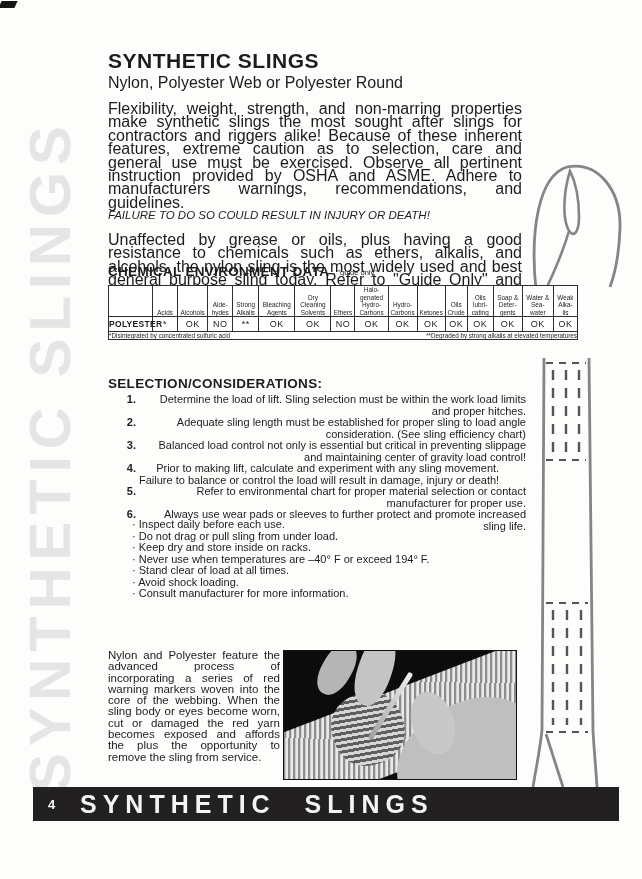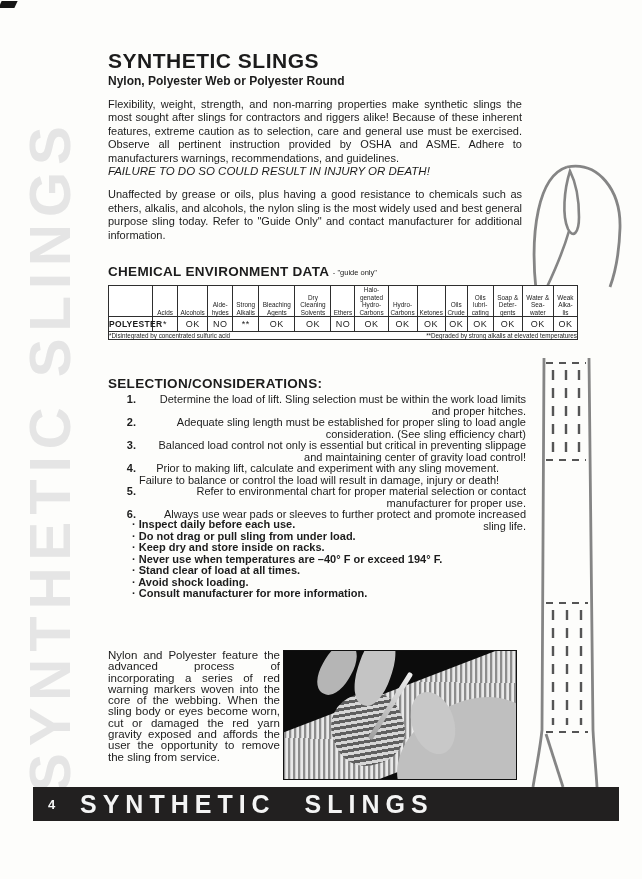--- a/index.html
+++ b/index.html
@@ -15,23 +15,23 @@
   .watermark{
     position:absolute; left:16px; top:792px; width:760px;
     transform-origin:0 0; transform:rotate(-90deg);
     font-size:58px; font-weight:bold; letter-spacing:7px;
     color:#e5e5e5; white-space:nowrap; z-index:0;
   }
 
   .main{position:absolute; left:108px; top:50px; width:414px; z-index:2;}
 
   .title{font-size:21px; font-weight:bold; letter-spacing:.5px; line-height:1.05; margin:0;}
-  .subtitle{font-size:12px; font-weight:bold; margin:2px 0 0 0;}
-
-  .para{font-size:11px; line-height:13.4px; text-align:justify; margin:10px 0 0 0;}
+  .subtitle{font-size:16px; font-weight:normal; margin:2px 0 0 0;}
+
+  .para{font-size:16px; line-height:13.4px; text-align:justify; margin:10px 0 0 0;}
   .warn-line{font-size:11.5px; line-height:13.4px; font-style:italic; margin:0;}
 
   .section-head{font-size:13.5px; font-weight:bold; letter-spacing:.3px; margin:0;}
   .chem-head{position:absolute; left:108px; top:264px; width:470px;}
   .chem-note{font-size:7.5px; font-weight:normal; letter-spacing:0; vertical-align:1px;}
 
   .chem-table-wrap{position:absolute; left:108px; top:285px; z-index:3;}
   table.chem{border-collapse:collapse; table-layout:fixed; width:470px; background:#fff;}
   table.chem td, table.chem th{border:1px solid #2e2e2e; padding:0; background:#fff;}
   table.chem{border:1.5px solid #1e1e1e;}
@@ -42,21 +42,21 @@
   .footnotes{display:flex; justify-content:space-between; font-size:6.3px; color:#222;}
 
   .selection{position:absolute; left:108px; top:376px; width:418px;}
   .sel-items{margin-top:3px;}
   .sel-item{display:flex; font-size:11px; line-height:11.5px; margin:0 0 0 14px;}
   .sel-num{font-weight:bold; width:14px; flex:0 0 14px; text-align:right; padding-right:3px;}
   .sel-text{white-space:pre-line;text-align:right;}
 
   .care{position:absolute; left:108px; top:516px; width:418px;}
   .care-items{margin-top:3px;}
-  .care-item{font-size:11px; line-height:11.5px; margin-left:24px;font-weight:bold;}
+  .care-item{font-size:11px; line-height:11.5px; margin-left:24px;}
   .care-item::before{content:"· ";}
 
   .photo-para{position:absolute; left:108px; top:650px; width:172px; font-size:11.5px; line-height:11.3px; text-align:justify; z-index:2;}
 
   
   .photo{position:absolute; left:283px; top:650px; width:232px; height:128px; background:#0c0c0c; overflow:hidden; z-index:2; border:1px solid #111;}
   .webbing{position:absolute; left:-40px; top:34px; width:340px; height:78px; transform:rotate(-21deg);
     background:repeating-linear-gradient(112deg,#e9e9e9 0 2px,#8d8d8d 2px 4px,#cfcfcf 4px 5px);}
   .fray{position:absolute; left:48px; top:42px; width:72px; height:72px; border-radius:45%; transform:rotate(-18deg);
     background:repeating-linear-gradient(8deg,#d6d6d6 0 3px,#5f5f5f 3px 6px);}
@@ -250,21 +250,21 @@
       <div class="care-item">Inspect daily before each use.</div>
       <div class="care-item">Do not drag or pull sling from under load.</div>
       <div class="care-item">Keep dry and store inside on racks.</div>
       <div class="care-item">Never use when temperatures are –40° F or exceed 194° F.</div>
       <div class="care-item">Stand clear of load at all times.</div>
       <div class="care-item">Avoid shock loading.</div>
       <div class="care-item">Consult manufacturer for more information.</div>
     </div>
   </div>
 
-  <div class="photo-para">Nylon and Polyester feature the advanced process of incorporating a series of red warning markers woven into the core of the webbing. When the sling body or eyes become worn, cut or damaged the red yarn gravity exposed and affords the user the opportunity to remove the sling from service.</div>
+  <div class="photo-para">Nylon and Polyester feature the advanced process of incorporating a series of red warning markers woven into the core of the webbing. When the sling body or eyes become worn, cut or damaged the red yarn becomes exposed and affords the plus the opportunity to remove the sling from service.</div>
 
   <div class="photo">
     <div class="webbing"></div>
     <div class="fray"></div>
     <div class="finger-l2"></div>
     <div class="finger-l1"></div>
     <div class="tool"></div>
     <div class="hand-r"></div>
     <div class="thumb-r"></div>
   </div>

